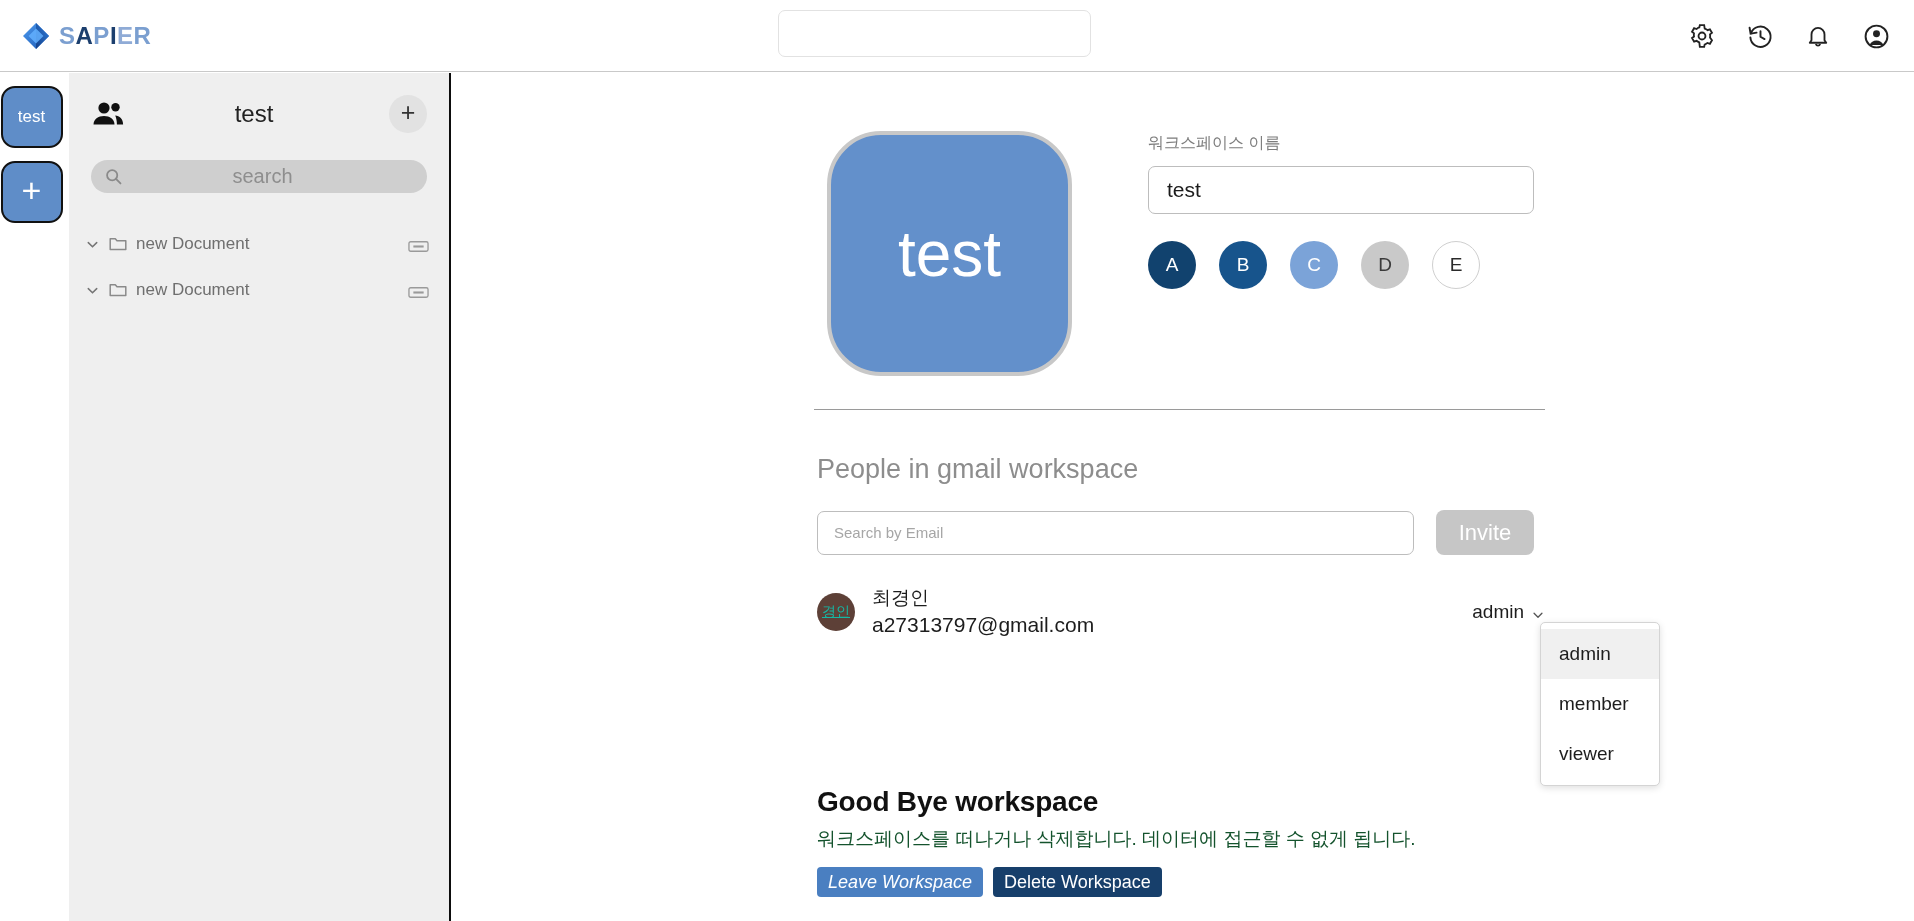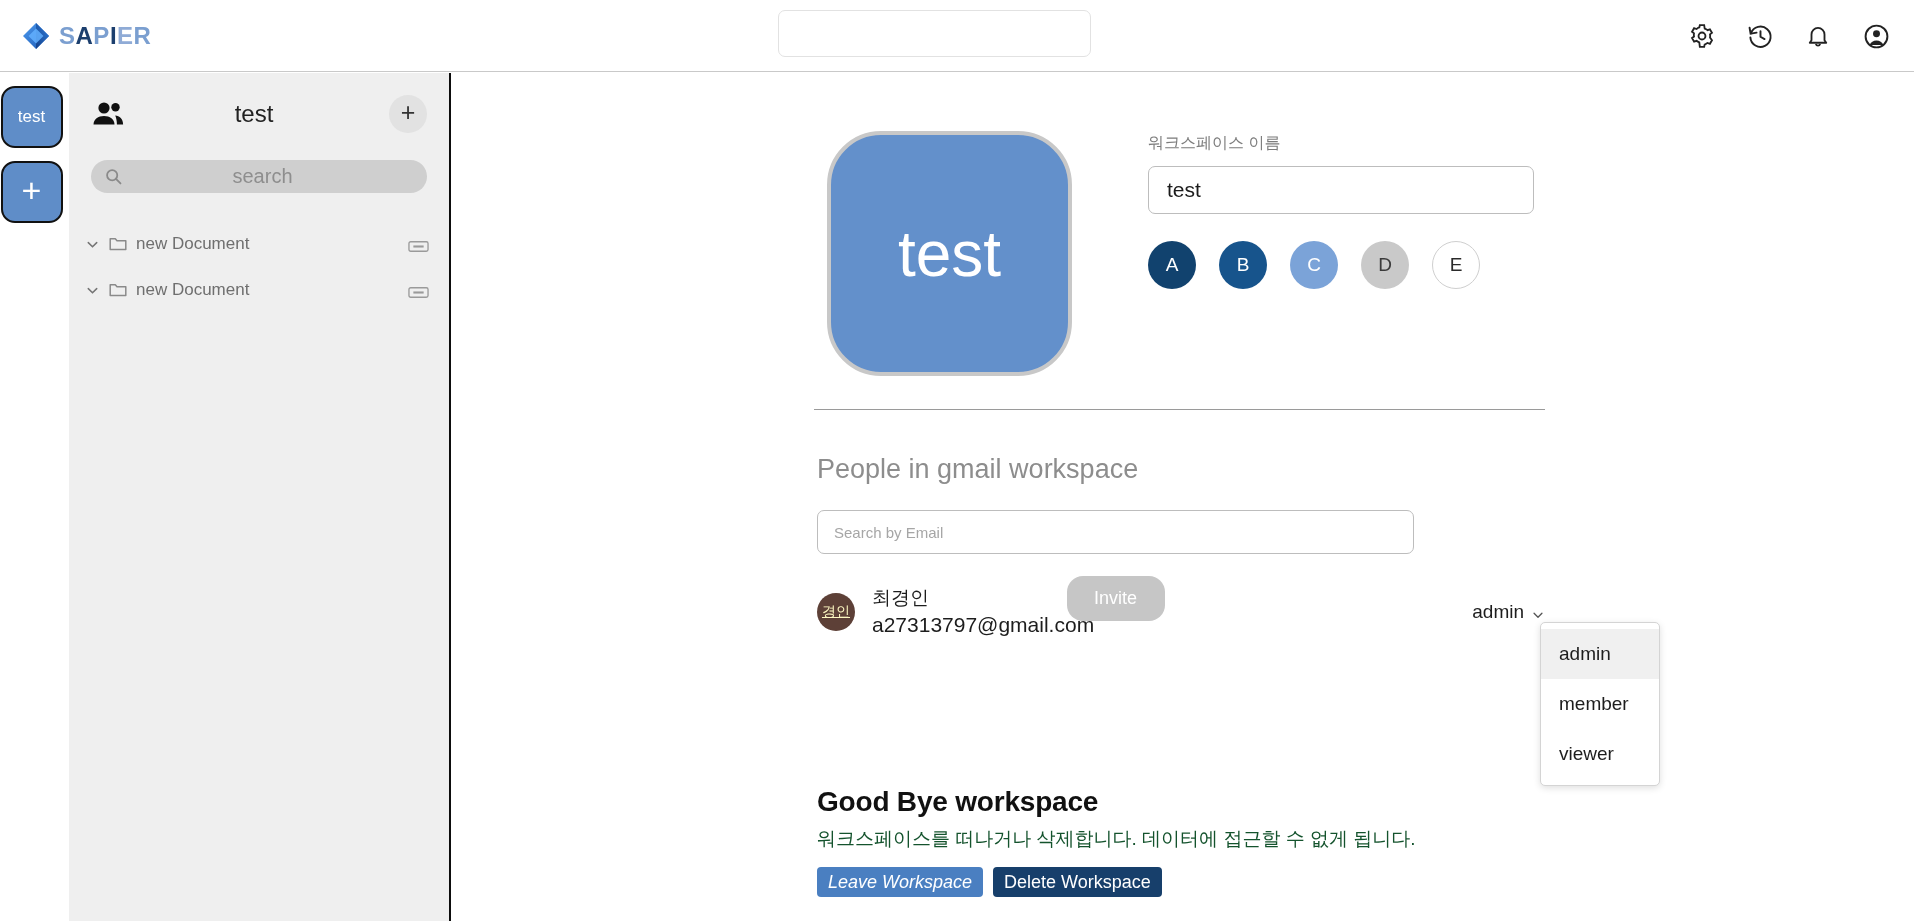--- a/index.html
+++ b/index.html
@@ -136,41 +136,41 @@
     background:#9a9a9a;
   }
 
   .section-title {
     position:absolute; left:366px; top:381px;
     font-size:27px; color:#8d8d8d;
   }
 
   .invite-row {
     position:absolute; left:366px; top:437px;
-    display:flex; align-items:center; gap:22px;flex-direction:column;
+    display:flex; align-items:center; gap:22px;
   }
   .email-input {
     width:597px; height:44px; border:1px solid #bdbdbd; border-radius:7px;
     font-family:"Liberation Sans", sans-serif; font-size:15px;
     padding:0 16px; outline:none; color:#333; background:#fff;
   }
   .email-input::placeholder { color:#a6a6a6; }
   .invite-btn {
-    width:98px; height:45px; border:none; border-radius:16px;
-    background:#c6c6c6; color:#ffffff; font-size:18px;
+    width:98px; height:45px; border:none; border-radius:8px;
+    background:#c6c6c6; color:#ffffff; font-size:22px;
     font-family:"Liberation Sans", sans-serif; cursor:pointer;
   }
 
   .member-row {
     position:absolute; left:366px; top:512px;
     width:728px; display:flex; align-items:center;
   }
   .member-avatar {
     width:38px; height:38px; border-radius:50%;
-    background:#5d4037; color:#fef9c3; font-size:14px;
+    background:#5d4037; color:#14b8a6; font-size:14px;
     display:flex; align-items:center; justify-content:center;
     flex:0 0 auto;
     text-decoration:underline;
   }
   .member-info { margin-left:17px; }
   .member-name { font-size:19px; color:#1d1d1d; line-height:1.35; }
   .member-email { font-size:21px; color:#1d1d1d; line-height:1.35; }
   .role-select {
     margin-left:auto; display:flex; align-items:center; gap:7px;
     font-size:19px; color:#1d1d1d; cursor:pointer;

